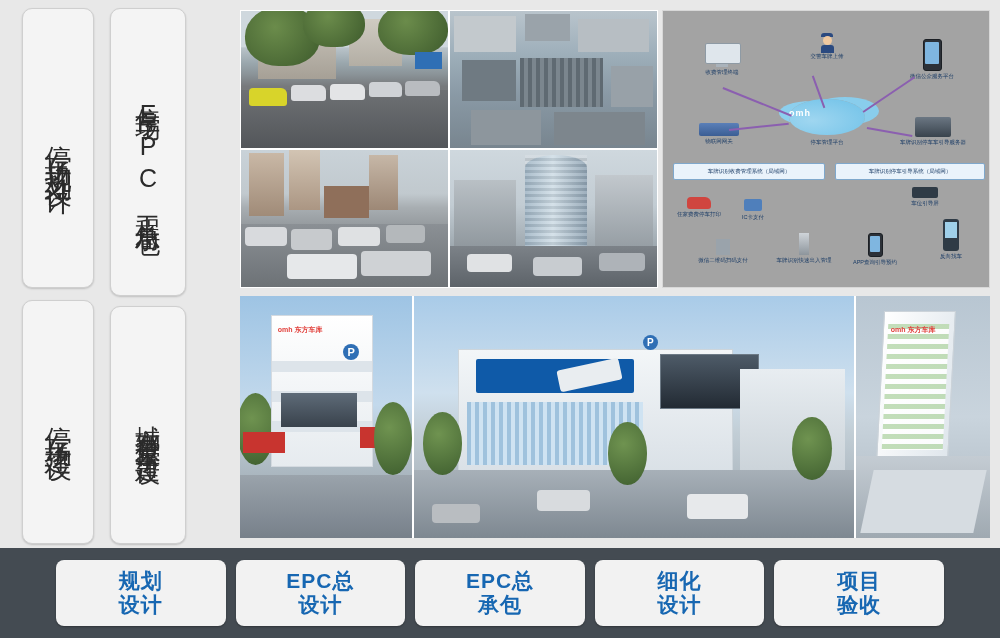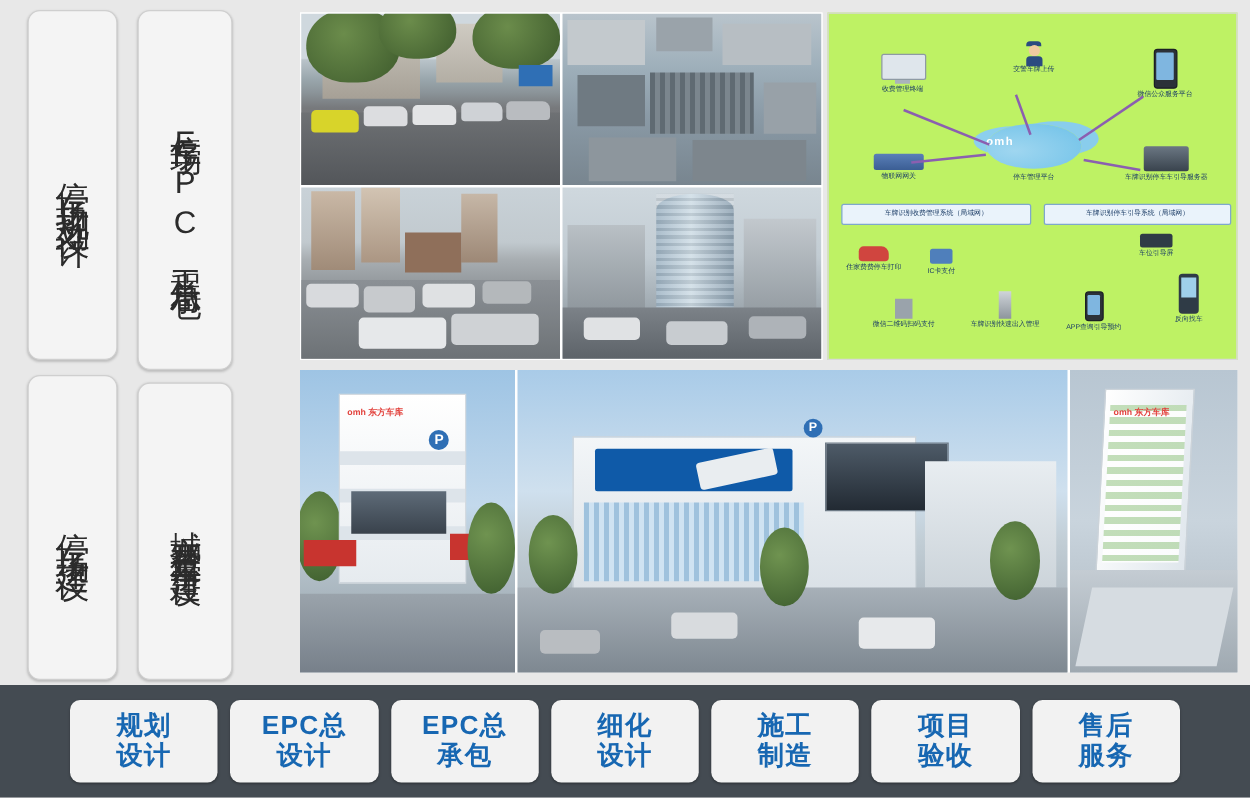--- a/index.html
+++ b/index.html
@@ -98,21 +98,21 @@
   .ph4 .sb1{position:absolute;left:2%;top:22%;width:30%;height:50%;background:linear-gradient(#b9c0c5,#8f979d);}
   .ph4 .sb2{position:absolute;left:70%;top:18%;width:28%;height:54%;background:linear-gradient(#c2c8cd,#959da3);}
   .ph4 .rd{position:absolute;left:0;bottom:0;width:100%;height:30%;background:linear-gradient(#7c8288,#5d6369);}
   .ph4 .v1{position:absolute;left:8%;top:76%;width:22%;height:13%;background:#e0e2e4;border-radius:4px;}
   .ph4 .v2{position:absolute;left:40%;top:78%;width:24%;height:14%;background:#c8ccd0;border-radius:4px;}
   .ph4 .v3{position:absolute;left:72%;top:75%;width:22%;height:13%;background:#aeb3b8;border-radius:4px;}
 
   
   .diagram{
     position:absolute;left:662px;top:10px;width:328px;height:278px;
-    background:#bef264;border:1px solid #d8d8d8;box-sizing:border-box;
+    background:#a3a3a3;border:1px solid #d8d8d8;box-sizing:border-box;
     overflow:hidden;
   }
   .dg-node{position:absolute;text-align:center;}
   .dg-lbl{font-size:5.5px;color:#1b3c66;line-height:1.25;white-space:nowrap;}
   .dg-cloud{
     position:absolute;left:126px;top:88px;width:76px;height:36px;
     background:radial-gradient(ellipse at 30% 60%,#9fd6f0,#6ec1e8);
     border-radius:50%;
     box-shadow:18px -6px 0 -4px #89cdec, -16px -4px 0 -6px #8ccfee;
   }
@@ -415,21 +415,15 @@
   <div class="step">
       <span>EPC总<br>设计</span>
     </div>
   <div class="step">
       <span>EPC总<br>承包</span>
     </div>
   <div class="step">
       <span>细化<br>设计</span>
     </div>
   <div class="step">
-      <span>施工<br>制造</span>
-    </div>
-  <div class="step">
       <span>项目<br>验收</span>
     </div>
-  <div class="step">
-      <span>售后<br>服务</span>
-    </div>
 </div>
 
 </body></html>

